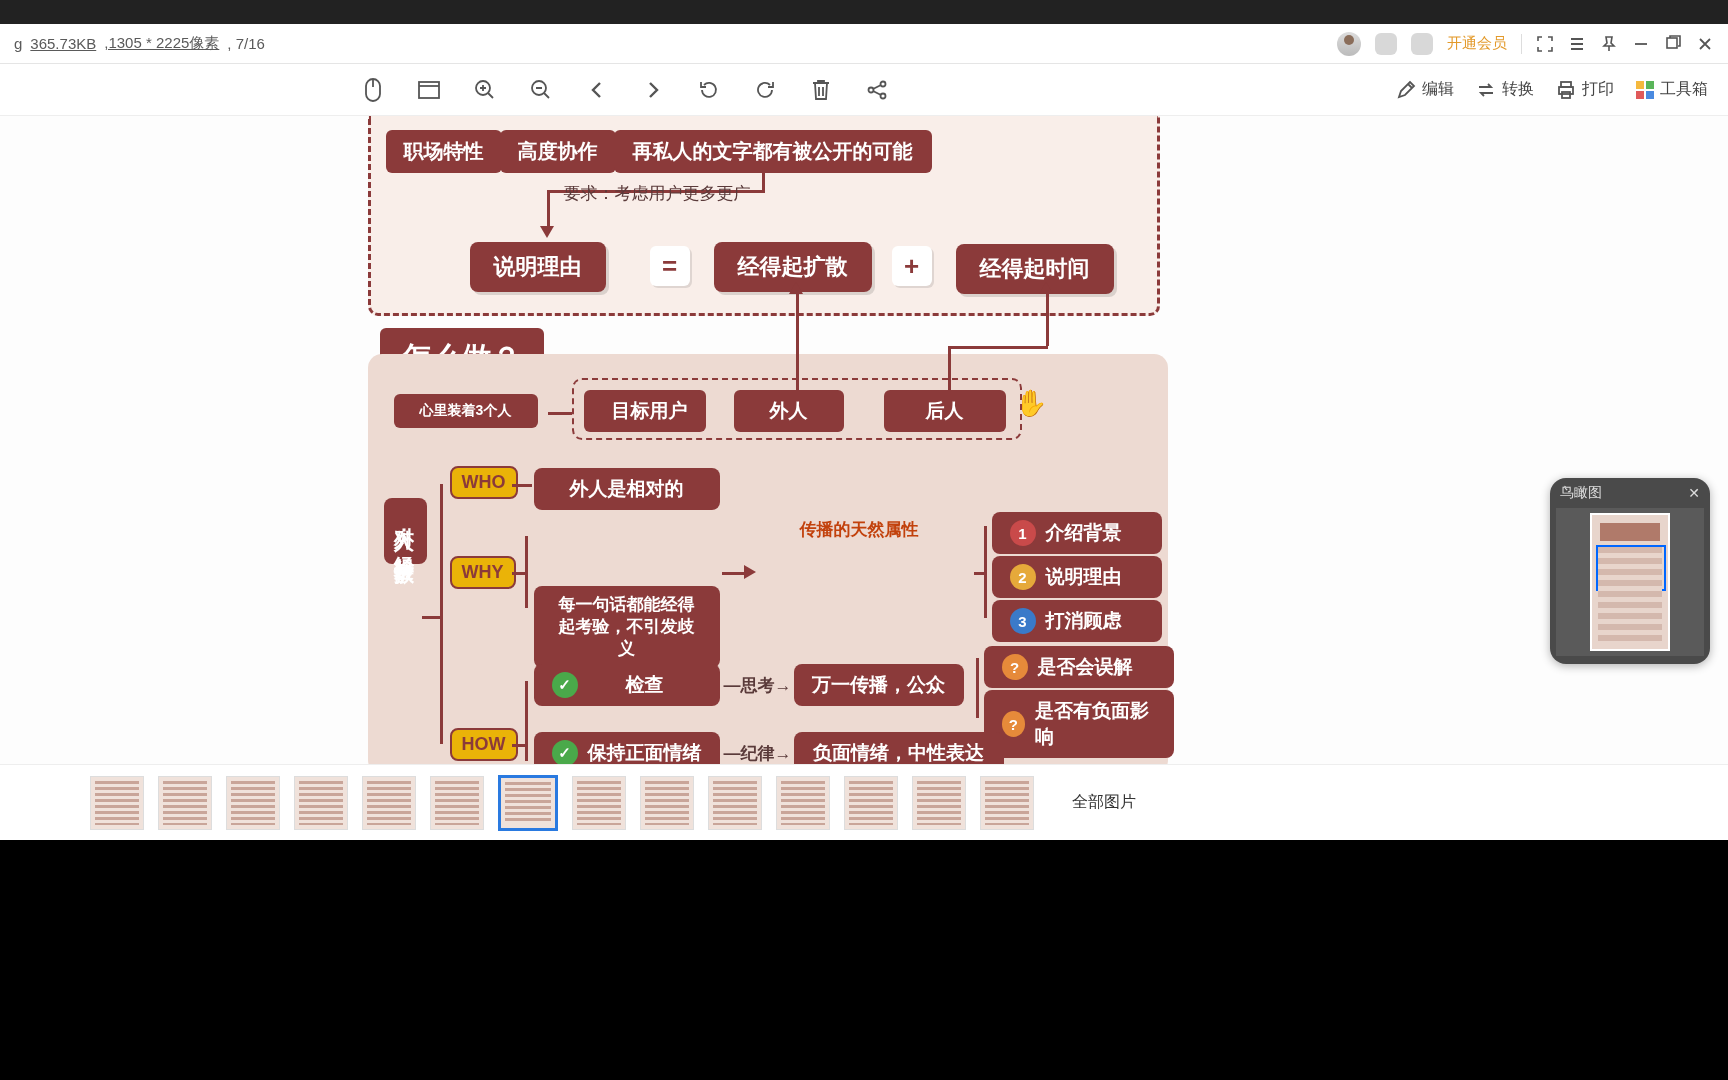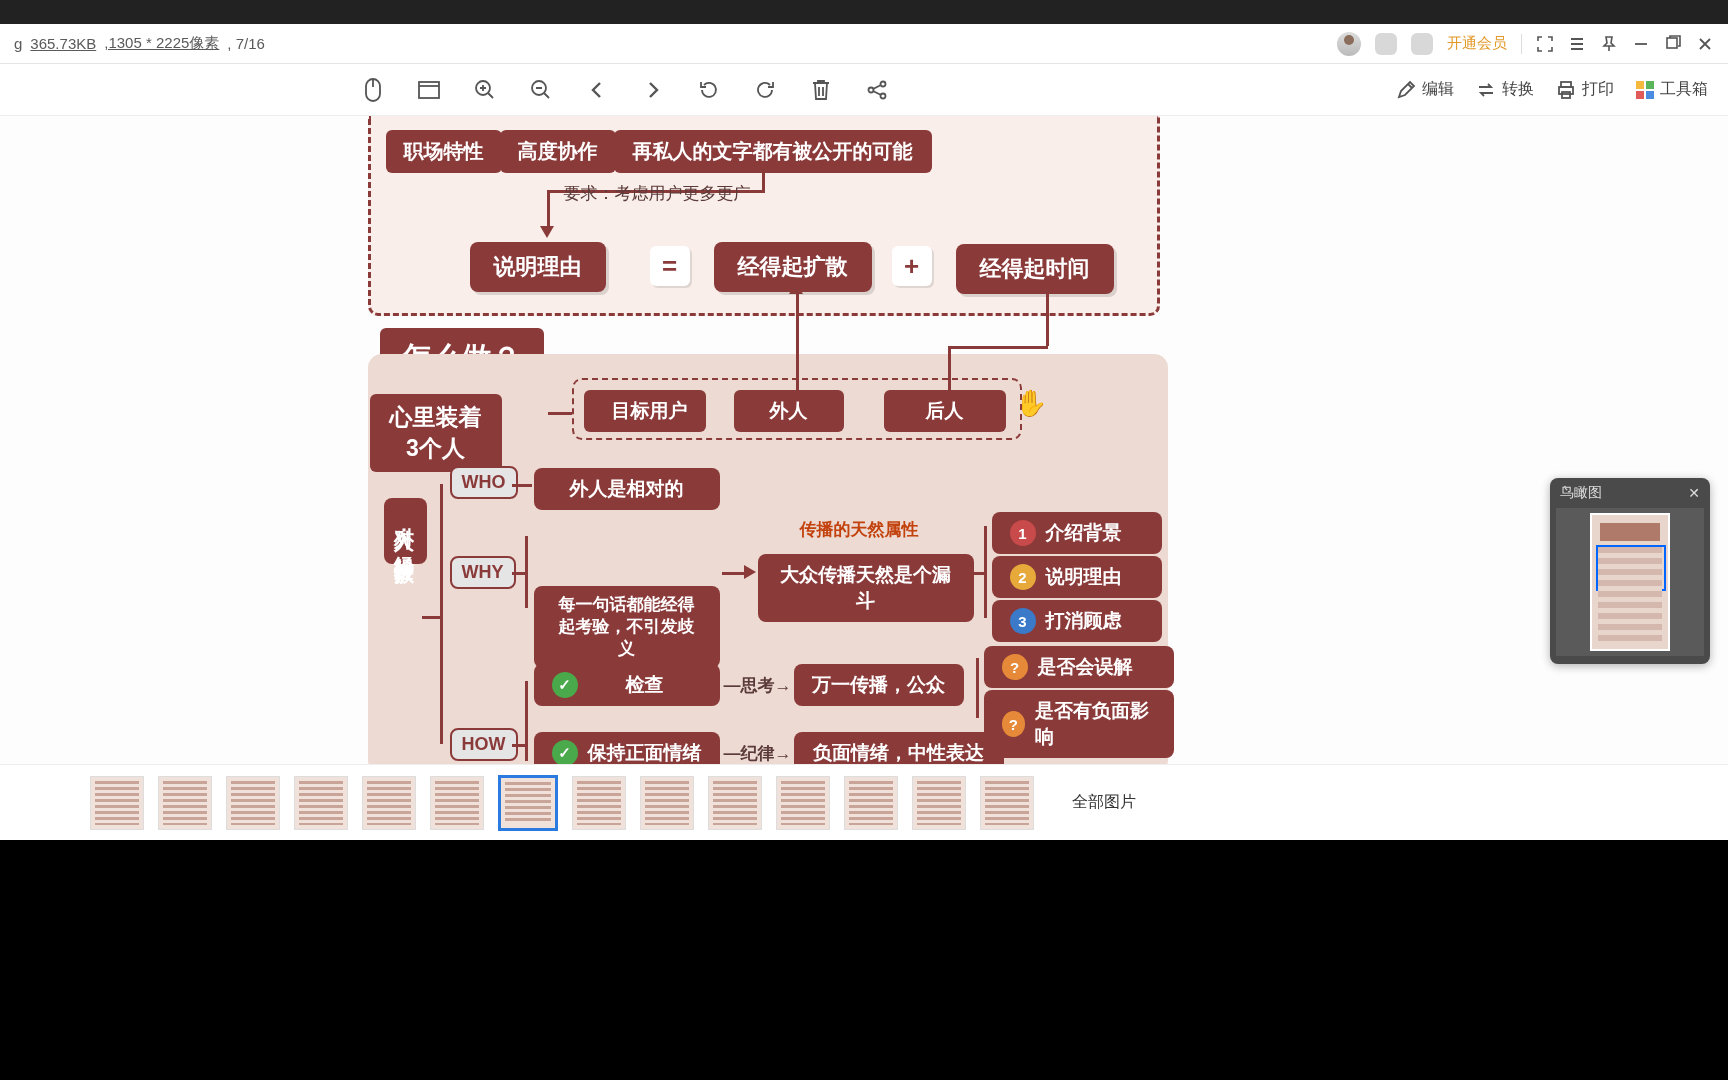--- a/index.html
+++ b/index.html
@@ -41,21 +41,21 @@
   .viewer { flex: 1; background: #fdfdfd; display: flex; justify-content: center; overflow: hidden; position: relative;}
   .canvas { width: 1005px; position: relative; margin-top: 0; }
 
   .dashed-box1 {
     position: absolute; left: 6px; top: 0; width: 792px; height: 200px;
     border: 3px dashed #8b3a3a; border-top: none; border-radius: 0 0 10px 10px;
     background: #f9eee9;
   }
   .tag { position: absolute; background: #8b3a3a; color: #fff; font-size: 20px; font-weight: 600;
          padding: 8px 18px; border-radius: 6px; text-align:center; }
-  .wbox { position:absolute; background:#e5e5e5; color:#8b3a3a; font-size:22px; font-weight:700;
+  .wbox { position:absolute; background:#eab308; color:#8b3a3a; font-size:22px; font-weight:700;
           border:3px solid #8b3a3a; border-radius:8px; padding:8px 14px; text-align:center;}
   .wbox-sm{font-size:18px;font-weight:600;padding:4px 10px;border-width:2px;}
   .rbox { position:absolute; background:#8b3a3a; color:#fff; font-size:22px; font-weight:700;
           border-radius:8px; padding:10px 24px; text-align:center; box-shadow: 3px 3px 0 rgba(0,0,0,.12);}
   .rbox2 { position:absolute; background:#8b3a3a; color:#fff; font-size:19px; font-weight:600;
           border-radius:8px; padding:8px 18px; text-align:center;}
   .op { position:absolute; background:#fff; color:#8b3a3a; font-size:26px; font-weight:700;
         width:40px;height:40px;display:flex;align-items:center;justify-content:center;
         border-radius:6px; box-shadow: 2px 2px 0 rgba(0,0,0,.1);}
 
@@ -82,21 +82,21 @@
   .arrowhead-r{position:absolute;width:0;height:0;border-top:7px solid transparent;border-bottom:7px solid transparent;border-left:12px solid #8b3a3a;}
 
   .dashed-group{position:absolute;border:2px dashed #8b3a3a;border-radius:10px;}
 
   .anno{position:absolute;color:#5a3a3a;font-size:17px;}
 
   .cursor{position:absolute;font-size:26px;color:#222;pointer-events:none;}
 
   
   .birdseye{position:absolute;right:18px;bottom:100px;width:160px;background:#4a4a4a;
-            border-radius:8px;padding:0 0 8px 0;box-shadow:0 2px 10px rgba(0,0,0,.3);}
+            border-radius:16px;padding:0 0 8px 0;box-shadow:0 2px 10px rgba(0,0,0,.3);}
   .be-header{display:flex;justify-content:space-between;align-items:center;color:#ddd;
              font-size:14px;padding:6px 10px;}
   .be-body{background:#5a5a5a;margin:0 6px;height:148px;display:flex;align-items:center;justify-content:center;}
   .be-thumb{width:80px;height:138px;background:#e8d5cc;border:2px solid #fff;position:relative;}
   .be-thumb::before{content:"";position:absolute;top:8px;left:8px;right:8px;height:18px;background:#b07a6a;}
   .be-thumb::after{content:"";position:absolute;top:32px;left:6px;right:6px;bottom:6px;
                    background:repeating-linear-gradient(#d4b8ad 0 6px,#e8d5cc 6px 11px);}
   .be-viewport{position:absolute;border:2px solid #06f;pointer-events:none;}
 
   
@@ -289,21 +289,21 @@
 
       <div class="panel" style="left:6px;top:238px;width:800px;height:420px;"></div>
 
       <div class="line-v" style="left:434px;top:172px;height:108px;"></div>
       <div class="arrowhead-u" style="left:427px;top:166px;"></div>
       <div class="line-v" style="left:684px;top:172px;height:58px;"></div>
       <div class="arrowhead-u" style="left:677px;top:166px;"></div>
       <div class="line-h" style="left:586px;top:230px;width:100px;"></div>
       <div class="line-v" style="left:586px;top:230px;height:50px;"></div>
 
-      <div class="tag" style="left:8px;top:278px;width:132px;font-size:23px;">心里装着3个人</div>
+      <div class="tag" style="left:32px;top:278px;width:144px;font-size:14px;">心里装着3个人</div>
       <div class="dashed-group" style="left:210px;top:262px;width:450px;height:62px;"></div>
       <div class="tag" style="left:222px;top:274px;width:122px;font-size:19px;text-align:right;">目标用户</div>
       <div class="tag" style="left:372px;top:274px;width:110px;font-size:19px;">外人</div>
       <div class="tag" style="left:522px;top:274px;width:122px;font-size:19px;">后人</div>
       <div class="line-h" style="left:186px;top:296px;width:24px;"></div>
 
       <span class="cursor" style="left:654px;top:272px;">✋</span>
 
       <div class="vert-label" style="left:22px;top:382px;">对外人：经得起扩散</div>
 
@@ -314,21 +314,20 @@
       <div class="wbox-sm wbox" style="left:88px;top:440px;">WHY</div>
       <div class="line-v" style="left:78px;top:368px;height:260px;"></div>
       <div class="line-h" style="left:60px;top:500px;width:20px;"></div>
       <div class="rbox2" style="left:172px;top:470px;width:186px;font-size:17px;line-height:1.3;">每一句话都能经得起考验，不引发歧义</div>
       <div class="line-h" style="left:150px;top:456px;width:14px;"></div>
       <div class="line-v" style="left:163px;top:420px;height:72px;"></div>
 
       <div class="anno" style="left:438px;top:402px;font-weight:600;color:#c2410c;">传播的天然属性</div>
       <div class="line-h" style="left:360px;top:456px;width:24px;"></div>
       <div class="arrowhead-r" style="left:382px;top:449px;"></div>
-      <div class="rbox2" style="left:396px;top:438px;width:216px;">大众传播天然是个漏斗</div>
 
       <div class="line-h" style="left:612px;top:456px;width:10px;"></div>
       <div class="line-v" style="left:622px;top:410px;height:92px;"></div>
       <div class="list-item" style="left:630px;top:396px;">
           <span class="badge-num bn1">1</span>
           <span>介绍背景</span>
         </div>
       <div class="list-item" style="left:630px;top:440px;">
           <span class="badge-num bn2">2</span>
           <span>说明理由</span>

